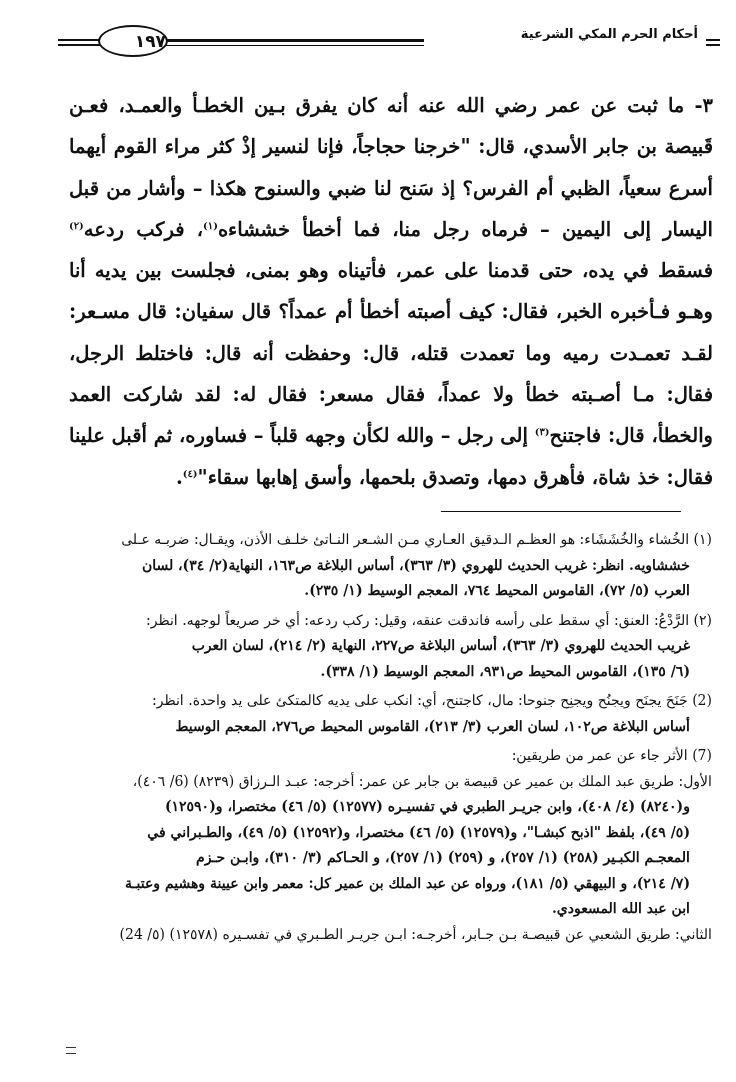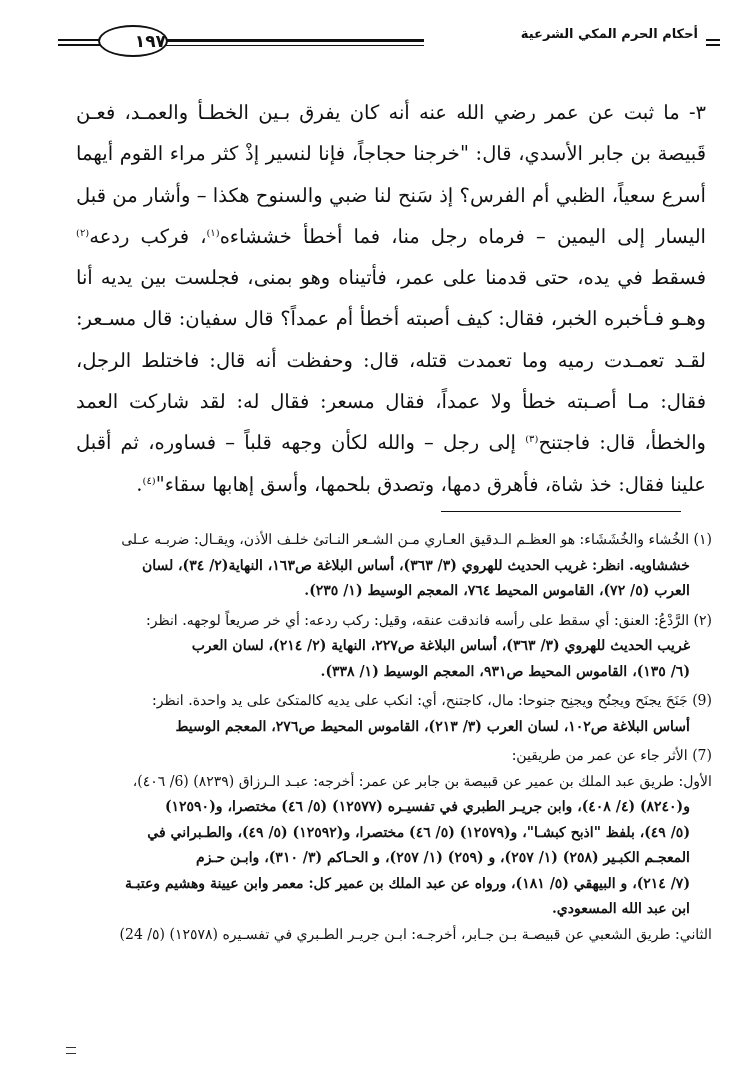--- a/index.html
+++ b/index.html
@@ -30,21 +30,21 @@
   }
   .hdr-rule-right {
     position: absolute; right: 0; top: 19px; width: 14px; height: 7px;
     border-top: 2px solid #111; border-bottom: 2px solid #111; box-sizing: border-box;
   }
   .main {
     position: absolute; top: 84px; left: 68px; width: 646px;
     direction: rtl; text-align: justify; text-align-last: right;
     font-family: "DejaVu Serif", serif; font-size: 19.5px; line-height: 41.3px;
   }
-  .main p { margin: 8px; }
+  .main p { margin: 1px; font-weight: bold; }
   .sup { font-size: 10px; vertical-align: super; line-height: 0; }
   .fn-rule {
     position: absolute; top: 511px; left: 441px; width: 240px; height: 0;
     border-top: 1.5px solid #111;
   }
   .footnotes {
     position: absolute; top: 527px; left: 62px; width: 650px;
     direction: rtl; font-family: "DejaVu Serif", serif;
     font-size: 14px; line-height: 25.5px; text-align: justify;
   }
@@ -91,21 +91,21 @@
     <span class="fn-line">(١) الخُشاء والخُشَشَاء: هو العظـم الـدقيق العـاري مـن الشـعر النـاتئ خلـف الأذن، ويقـال: ضربـه عـلى</span>
     <span class="fn-line fn-cont">خششاويه. انظر: غريب الحديث للهروي (٣/ ٣٦٣)، أساس البلاغة ص١٦٣، النهاية(٢/ ٣٤)، لسان</span>
     <span class="fn-line fn-cont">العرب (٥/ ٧٢)، القاموس المحيط ٧٦٤، المعجم الوسيط (١/ ٢٣٥).</span>
   </div>
   <div class="fn">
     <span class="fn-line">(٢) الرَّدْعُ: العنق: أي سقط على رأسه فاندقت عنقه، وقيل: ركب ردعه: أي خر صريعاً لوجهه. انظر:</span>
     <span class="fn-line fn-cont">غريب الحديث للهروي (٣/ ٣٦٣)، أساس البلاغة ص٢٢٧، النهاية (٢/ ٢١٤)، لسان العرب</span>
     <span class="fn-line fn-cont">(٦/ ١٣٥)، القاموس المحيط ص٩٣١، المعجم الوسيط (١/ ٣٣٨).</span>
   </div>
   <div class="fn">
-    <span class="fn-line">(9) جَنَحَ يجنَح ويجنُح ويجنِح جنوحا: مال، كاجتنح، أي: انكب على يديه كالمتكئ على يد واحدة. انظر:</span>
+    <span class="fn-line">(2) جَنَحَ يجنَح ويجنُح ويجنِح جنوحا: مال، كاجتنح، أي: انكب على يديه كالمتكئ على يد واحدة. انظر:</span>
     <span class="fn-line fn-cont">أساس البلاغة ص١٠٢، لسان العرب (٣/ ٢١٣)، القاموس المحيط ص٢٧٦، المعجم الوسيط</span>
   </div>
   <div class="fn">
     <span class="fn-line">(7) الأثر جاء عن عمر من طريقين:</span>
     <span class="fn-line">الأول: طريق عبد الملك بن عمير عن قبيصة بن جابر عن عمر: أخرجه: عبـد الـرزاق (٨٢٣٩) (6/ ٤٠٦)،</span>
     <span class="fn-line fn-cont">و(٨٢٤٠) (٤/ ٤٠٨)، وابن جريـر الطبري في تفسيـره (١٢٥٧٧) (٥/ ٤٦) مختصرا، و(١٢٥٩٠)</span>
     <span class="fn-line fn-cont">(٥/ ٤٩)، بلفظ "اذبح كبشـا"، و(١٢٥٧٩) (٥/ ٤٦) مختصرا، و(١٢٥٩٢) (٥/ ٤٩)، والطـبراني في</span>
     <span class="fn-line fn-cont">المعجـم الكبـير (٢٥٨) (١/ ٢٥٧)، و (٢٥٩) (١/ ٢٥٧)، و الحـاكم (٣/ ٣١٠)، وابـن حـزم</span>
     <span class="fn-line fn-cont">(٧/ ٢١٤)، و البيهقي (٥/ ١٨١)، ورواه عن عبد الملك بن عمير كل: معمر وابن عيينة وهشيم وعتبـة</span>
     <span class="fn-line fn-cont">ابن عبد الله المسعودي.</span>

